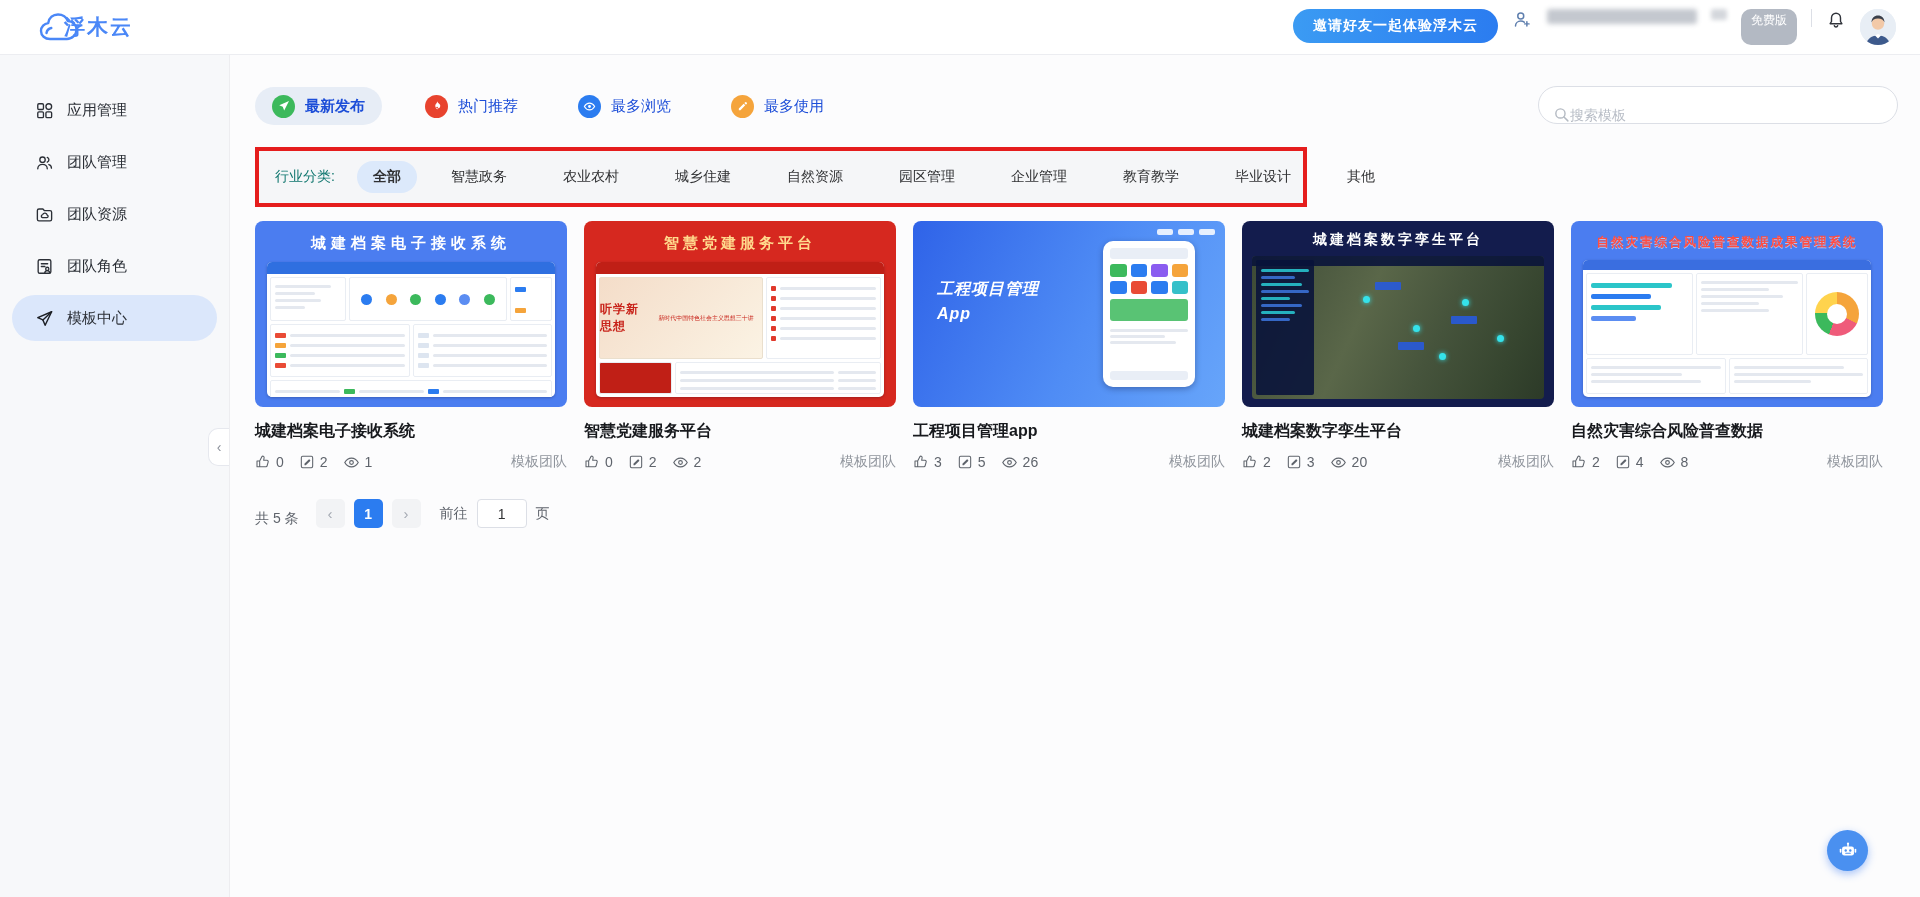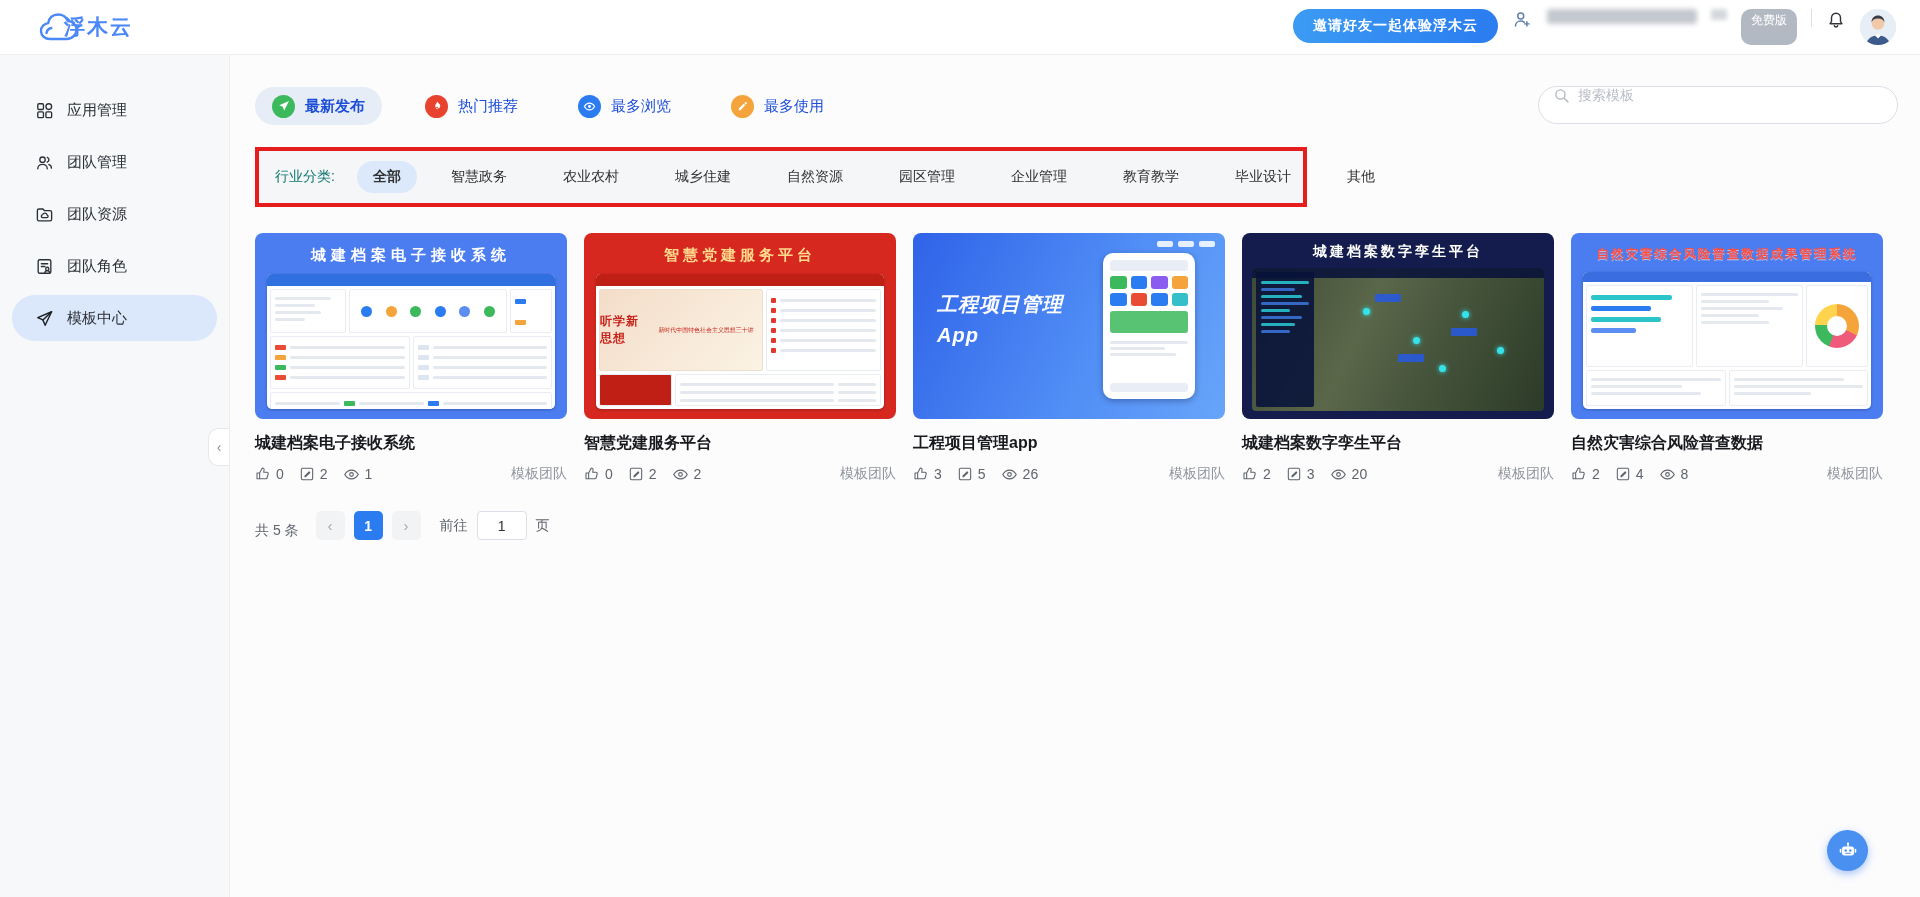--- a/index.html
+++ b/index.html
@@ -25,33 +25,33 @@
   .side-item{display:flex;align-items:center;gap:13px;height:46px;margin:6px 12px;padding-left:23px;border-radius:23px;font-size:15px;color:#2b2f36;cursor:pointer;}
   .side-item.active{background:#dbe7fb;font-weight:normal;}
   .collapse-tab{position:absolute;left:208px;top:428px;width:21px;height:38px;background:#fff;border:1px solid #e6e8ee;border-right:none;border-radius:10px 0 0 10px;display:flex;align-items:center;justify-content:center;color:#8a8f99;font-size:14px;cursor:pointer;z-index:5;}
 
   
   .main{position:absolute;top:55px;left:230px;right:0;bottom:0;background:#fcfcfd;padding:32px 22px 0 25px;}
   .tabs-row{display:flex;align-items:center;gap:26px;}
   .tab{display:flex;align-items:center;gap:10px;height:38px;padding:0 17px;border-radius:19px;font-size:15px;color:#1d4ed8;cursor:pointer;}
   .tab.active{background:#e7edf6;font-weight:bold;}
   .tab-ico{width:23px;height:23px;border-radius:50%;display:flex;align-items:center;justify-content:center;}
-  .search-box{position:absolute;top:31px;right:22px;width:360px;height:38px;border:1px solid #dcdfe6;border-radius:19px;background:#fff;display:flex;align-items:flex-start;padding:0 14px;gap:8px;}
+  .search-box{position:absolute;top:31px;right:22px;width:360px;height:38px;border:1px solid #dcdfe6;border-radius:19px;background:#fff;display:flex;align-items:flex-end;padding:0 14px;gap:0;}
   .search-box input{border:none;outline:none;flex:1;font-size:14px;color:#303133;background:transparent;font-family:inherit;}
   .search-box input::placeholder{color:#b8bdc6;}
 
   
   .cat-annotation{margin-top:22px;width:1052px;border:4px solid #e51d1d;background:#f5f6f8;display:flex;align-items:center;padding:10px 16px;gap:8px;}
   .cat-label{font-size:14px;color:#0f766e;margin-right:14px;white-space:nowrap;}
   .cat-item{font-size:14px;color:#303133;padding:7px 16px;border-radius:16px;cursor:pointer;white-space:nowrap;margin-right:16px;}
   .cat-item.active{background:#dcE9fb;font-weight:bold;margin-right:10px;}
 
   
   .cards{display:flex;gap:17px;margin-top:14px;}
-  .card{width:312px;cursor:pointer;margin-top:12px;}
+  .card{width:312px;cursor:pointer;}
   .thumb{height:186px;border-radius:8px;overflow:hidden;display:flex;flex-direction:column;}
   .card-title{margin-top:14px;font-size:16px;font-weight:bold;color:#17191d;}
   .stats{margin-top:11px;display:flex;align-items:center;gap:15px;font-size:14px;color:#5f646c;}
   .stat{display:flex;align-items:center;gap:5px;}
   .team{margin-left:auto;color:#8f949c;}
 
   
   .tt{color:#fff;font-weight:bold;text-align:center;font-size:15px;letter-spacing:5px;margin:3px 0 9px;white-space:nowrap;}
   .shot{flex:1;background:#fff;border-radius:5px;display:flex;flex-direction:column;overflow:hidden;box-shadow:0 1px 3px rgba(0,0,30,.25);}
   .s-bar{height:12px;background:#2f6fe0;flex:none;}
@@ -69,21 +69,21 @@
   
   .t1{background:#4b7df0;padding:10px 12px;}
   
   .t2{background:#d6281f;padding:10px 12px;}
   .t2 .tt{color:#ffd98d;letter-spacing:4px;}
   .banner{width:58%;background:linear-gradient(135deg,#f4ddc9,#fbf3e4);border:1px solid #eadfcd;border-radius:2px;display:flex;align-items:center;justify-content:center;gap:4px;}
   .btext{color:#c8231a;font-weight:bold;font-size:12px;letter-spacing:1px;}
   .bsub{color:#c8231a;font-size:7px;white-space:nowrap;transform:scale(.85);}
   
   .t3{background:linear-gradient(115deg,#2f63e8 0%,#4f8cf5 55%,#67a5fa 100%);position:relative;}
-  .app-title{position:absolute;left:24px;top:56px;color:#fff;font-weight:bold;font-style:italic;font-size:20px;line-height:1.55;letter-spacing:1px;}
+  .app-title{position:absolute;left:24px;top:56px;color:#fff;font-weight:bold;font-style:italic;font-size:16px;line-height:1.55;letter-spacing:1px;}
   .phone{position:absolute;right:30px;top:20px;width:92px;height:146px;background:#fff;border-radius:10px;padding:7px 7px;box-shadow:0 2px 6px rgba(0,0,40,.3);display:flex;flex-direction:column;gap:5px;}
   .ph-head{height:11px;border-radius:3px;background:#e9eef6;}
   .ph-grid{display:grid;grid-template-columns:repeat(4,1fr);gap:4px;}
   .ph-grid i{height:13px;border-radius:3px;}
   .ph-banner{height:22px;border-radius:3px;background:#3cb95c;opacity:.85;}
   .ph-lines .ln{margin:3px 0;}
   .ph-foot{margin-top:auto;height:9px;border-radius:3px;background:#e9eef6;}
   .t3 .mini-nav{position:absolute;top:8px;right:10px;display:flex;gap:5px;}
   .t3 .mini-nav i{width:16px;height:6px;border-radius:2px;background:rgba(255,255,255,.85);}
   

